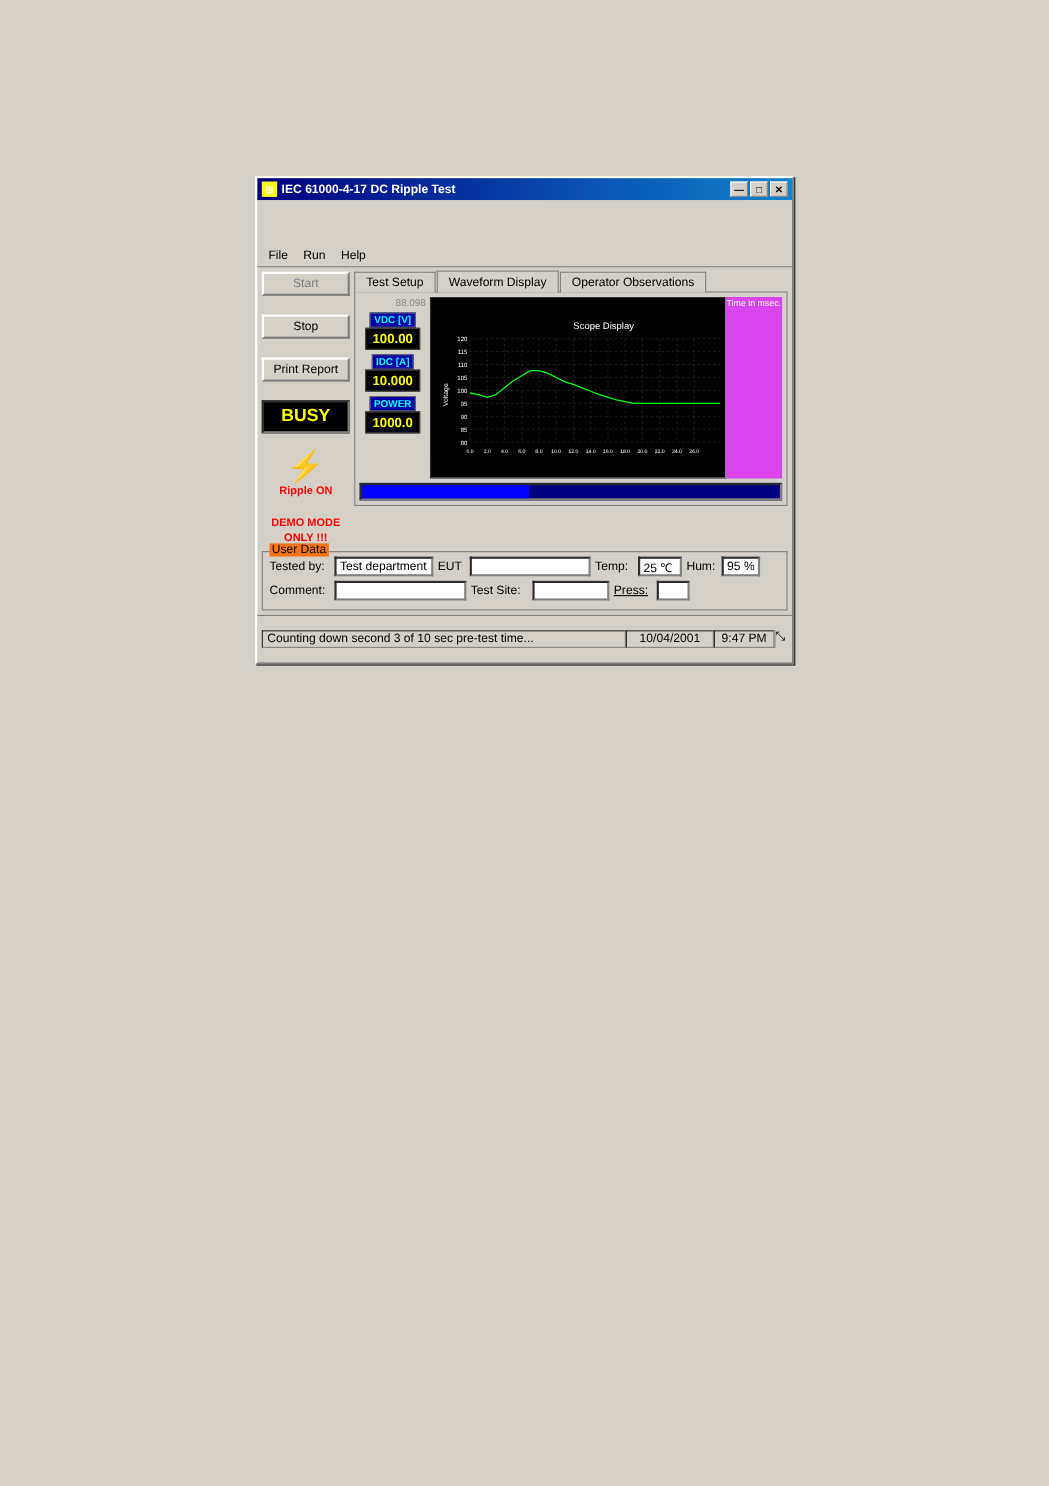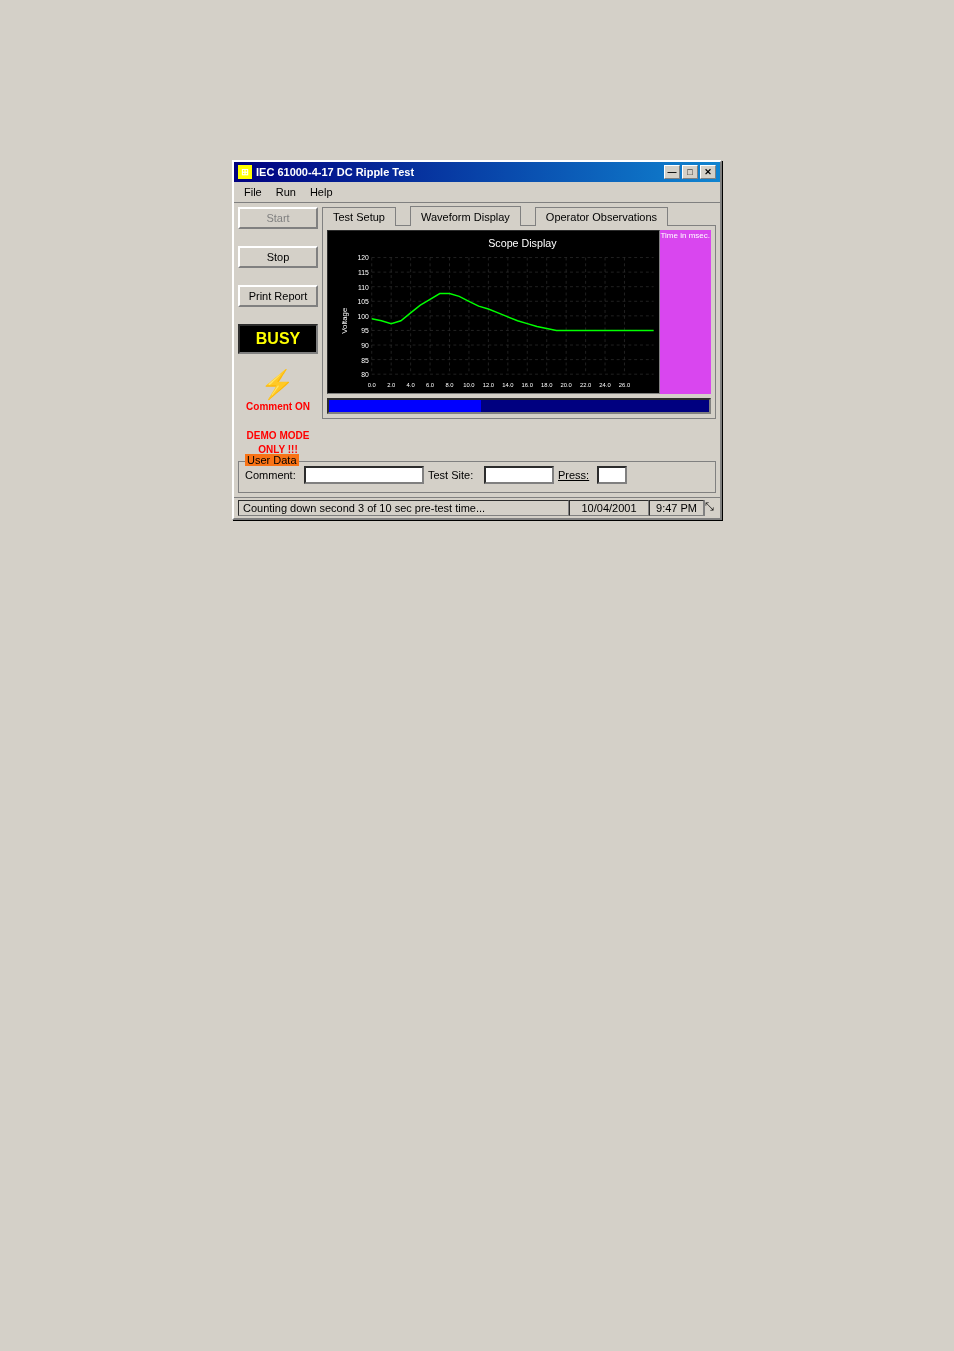--- a/index.html
+++ b/index.html
@@ -76,20 +76,21 @@
       display: flex;
       gap: 2px;
       padding: 2px 4px;
       border-bottom: 1px solid #808080;
     }
 
     .menu-item {
       padding: 2px 6px;
       cursor: pointer;
       font-size: 11px;
+      margin-top: 40px;
     }
 
     .main-content {
       display: flex;
       padding: 4px;
       gap: 4px;
     }
 
     .left-panel {
       display: flex;
@@ -151,21 +152,21 @@
       text-align: center;
       line-height: 1.4;
     }
 
     .right-panel {
       flex: 1;
     }
 
     .tabs-container {
       display: flex;
-      gap: 14px;
+      gap: 1px;
       margin-bottom: -1px;
     }
 
     .tab {
       padding: 3px 10px;
       background: #d4d0c8;
       border: 1px solid #808080;
       border-bottom: none;
       cursor: pointer;
       font-size: 11px;
@@ -245,21 +246,21 @@
       border: 2px inset #808080;
       background: white;
       height: 18px;
       font-size: 11px;
       padding: 1px 3px;
     }
 
     .status-bar {
       background: #d4d0c8;
       border-top: 1px solid #808080;
-      padding: 2px 4px;
+      padding: 13px 4px;
       display: flex;
       justify-content: flex-end;
       font-size: 11px;
     }
 
     .status-panel {
       border: 1px inset #808080;
       padding: 1px 4px;
     }
 
@@ -304,40 +305,55 @@
 
   <div class="main-content">
 
     <div class="left-panel">
       <button class="win-button disabled">Start</button>
       <button class="win-button">Stop</button>
       <button class="win-button">Print Report</button>
       <div class="busy-indicator">BUSY</div>
       <div class="lightning-container">
         <span class="lightning-bolt">⚡</span>
-        <span class="output-on-text">Comment ON</span>
+        <span class="output-on-text">Ripple ON</span>
       </div>
       <div class="demo-mode-text">
         <div style="white-space:pre-line;">DEMO MODE
 ONLY !!!</div>
       </div>
     </div>
 
     <div class="right-panel">
 
       <div class="tabs-container">
         <div class="tab">Test Setup</div>
         <div class="tab active">Waveform Display</div>
         <div class="tab">Operator Observations</div>
       </div>
 
       <div class="tab-content">
 
         <div style="display:flex; gap:4px;">
 
+          <div style="display:flex; flex-direction:column; gap:4px; width:60px;">
+            <div style="color:#888; font-size:9px; text-align:right;">88.098</div>
+            <div class="measurement-box">
+              <div class="meas-label vdc">VDC [V]</div>
+              <div class="meas-value">100.00</div>
+            </div>
+            <div class="measurement-box">
+              <div class="meas-label idc">IDC [A]</div>
+              <div class="meas-value">10.000</div>
+            </div>
+            <div class="measurement-box">
+              <div class="meas-label power">POWER</div>
+              <div class="meas-value">1000.0</div>
+            </div>
+          </div>
 
           <div style="flex:1; display:flex; flex-direction:row;">
             <div style="background:#000; border:1px inset #808080; flex:1; position:relative;">
               <svg viewBox="0 0 340 160" style="width:100%; height:160px;">
 
                 <rect width="340" height="160" fill="#000000"></rect>
 
                 <text x="200" y="14" fill="white" font-size="11" text-anchor="middle" font-family="Arial">Scope Display</text>
 
                 <text x="10" y="100" fill="white" font-size="8" text-anchor="middle" transform="rotate(-90, 10, 90)" font-family="Arial">Voltage</text>
@@ -402,20 +418,30 @@
         <div class="progress-bar-container">
           <div class="progress-bar-fill" style="width:40%;"></div>
         </div>
       </div>
     </div>
   </div>
 
   <div class="fieldset-like">
     <span class="fieldset-legend">User Data</span>
     <div class="form-row">
+      <span class="form-label">Tested by:</span>
+      <input class="form-input" style="width: 90px;" value="Test department">
+      <span class="form-label" style="min-width:25px;">EUT</span>
+      <input class="form-input" style="width: 110px;" value="">
+      <span class="form-label" style="min-width:35px;">Temp:</span>
+      <input class="form-input" style="width: 40px;" value="25 ℃">
+      <span class="form-label" style="min-width:28px;">Hum:</span>
+      <input class="form-input" style="width: 35px;" value="95 %">
+    </div>
+    <div class="form-row">
       <span class="form-label">Comment:</span>
       <input class="form-input" style="width: 120px;" value="">
       <span class="form-label" style="min-width:52px;">Test Site:</span>
       <input class="form-input" style="width: 70px;" value="">
       <span class="form-label" style="min-width:35px;text-decoration:underline;">Press:</span>
       <input class="form-input" style="width: 30px;" value="">
     </div>
   </div>
 
   <div class="status-bar">

